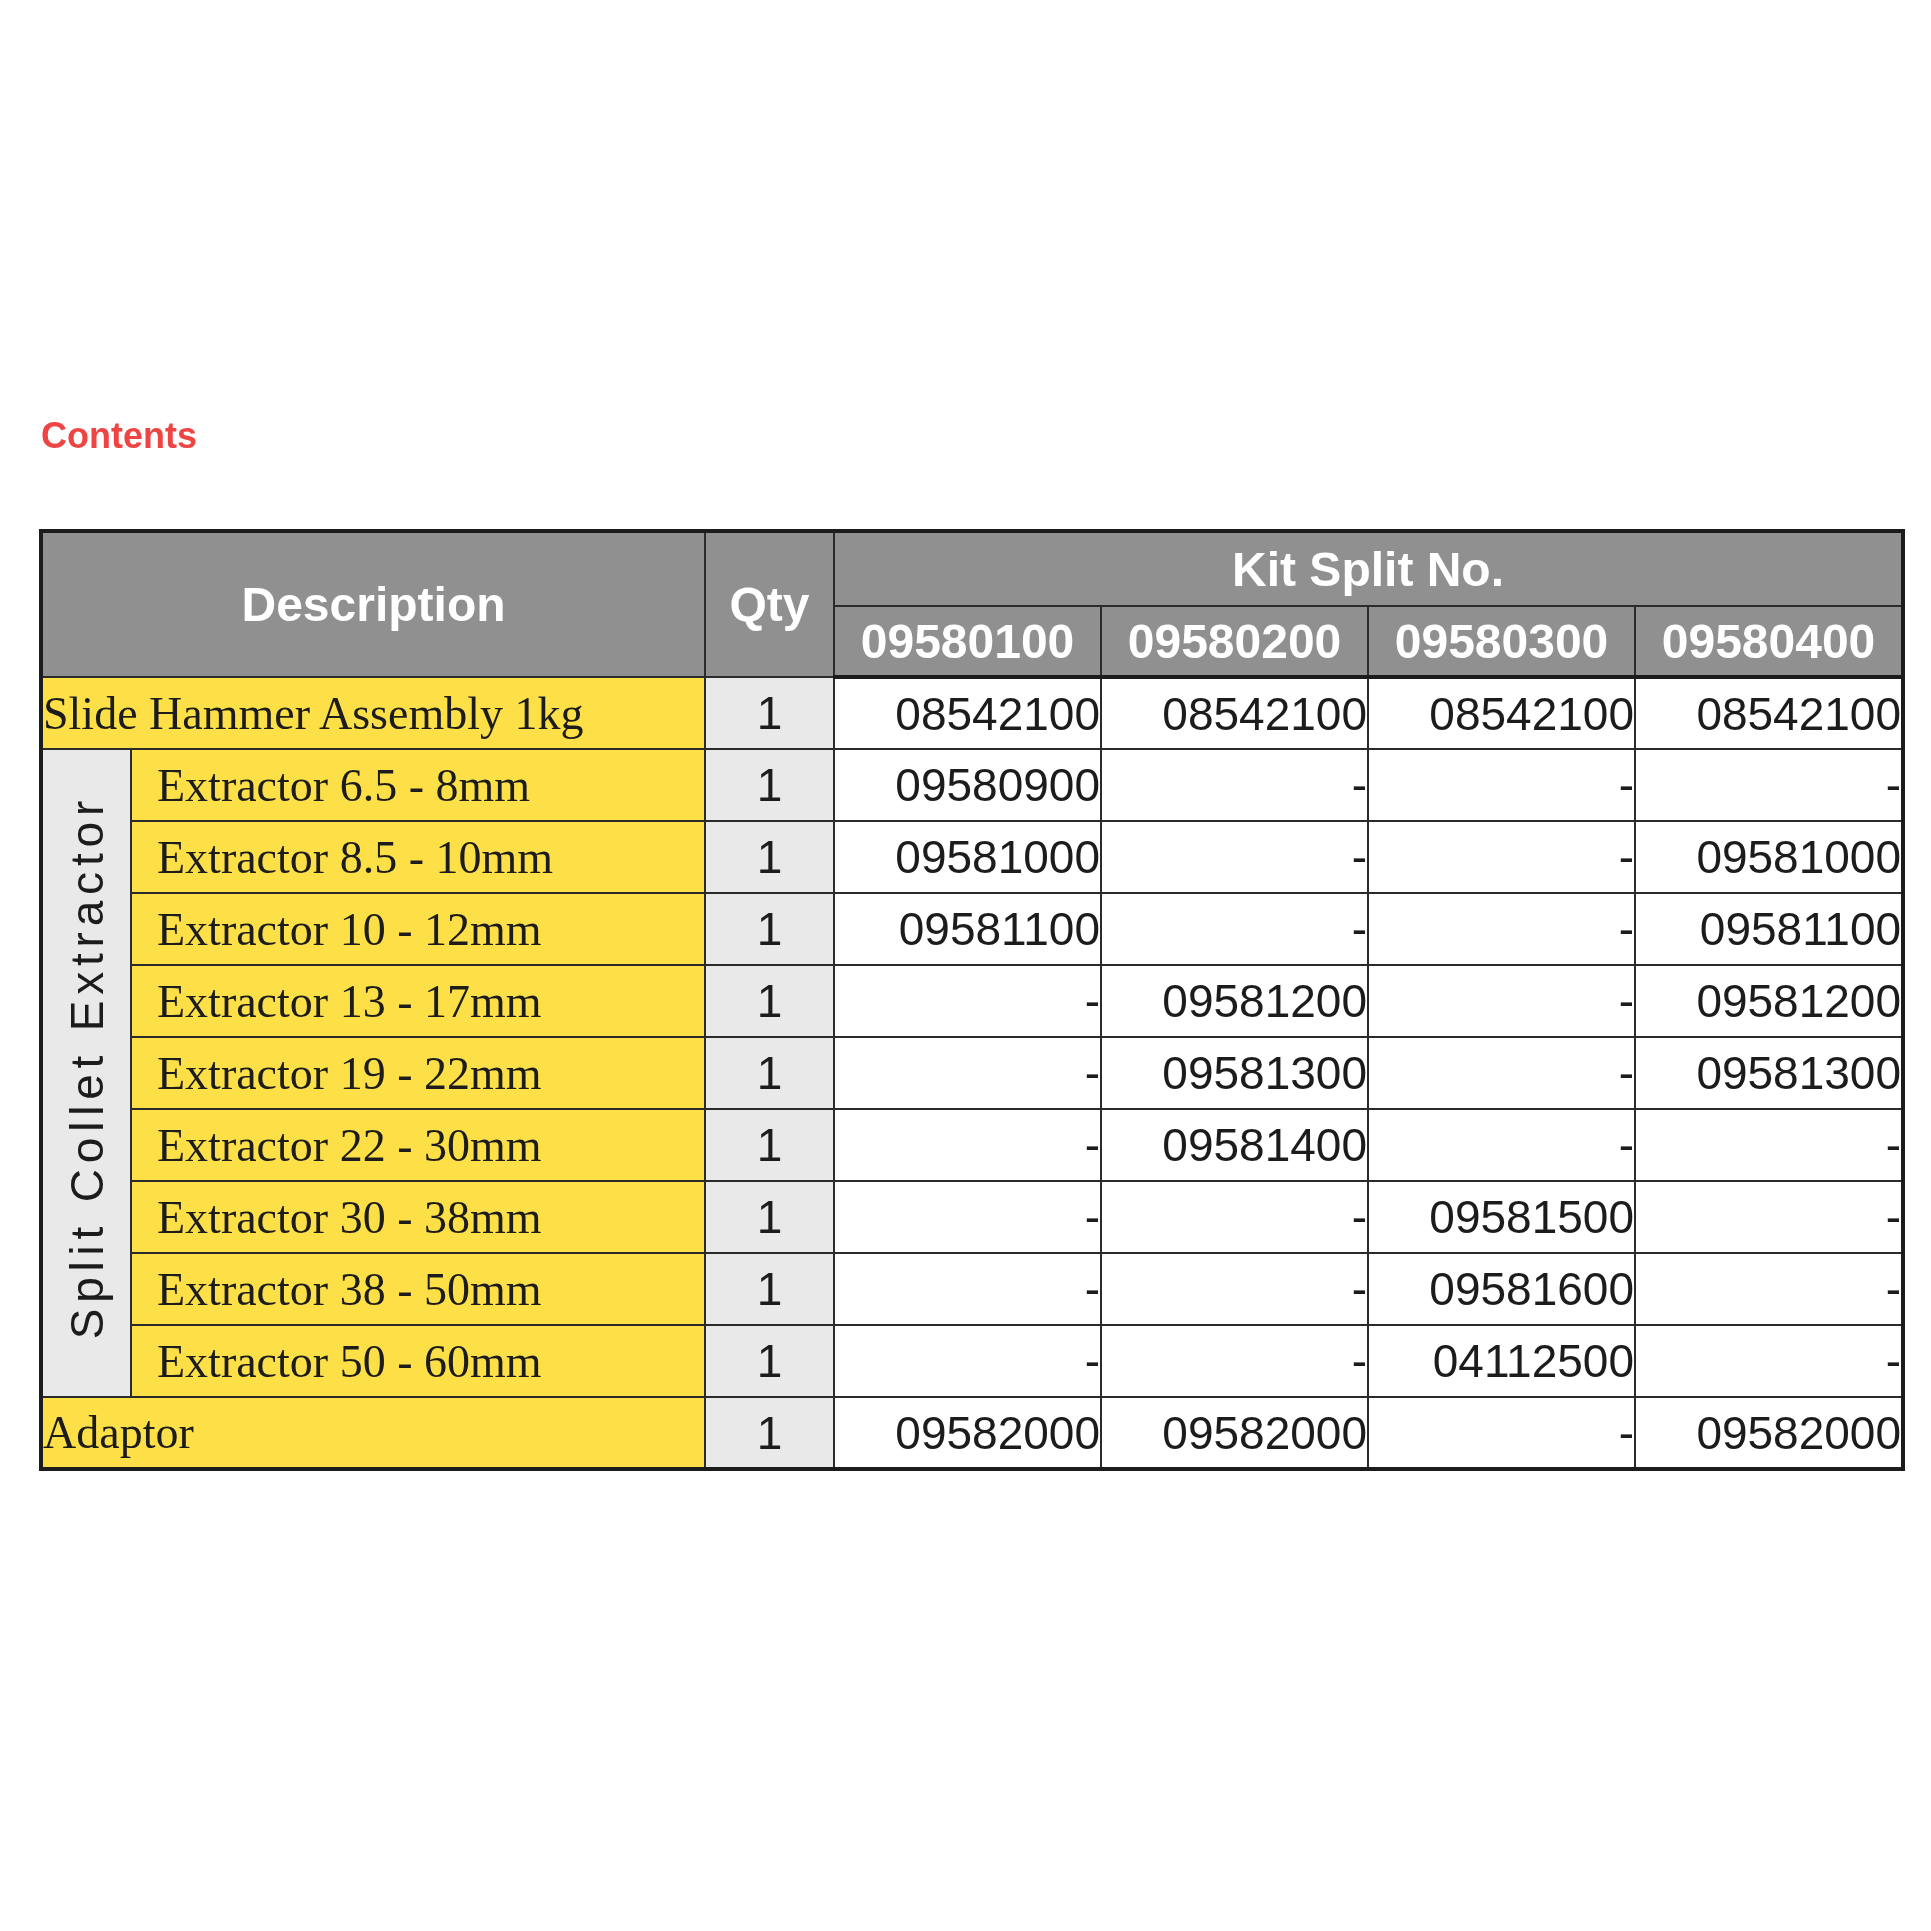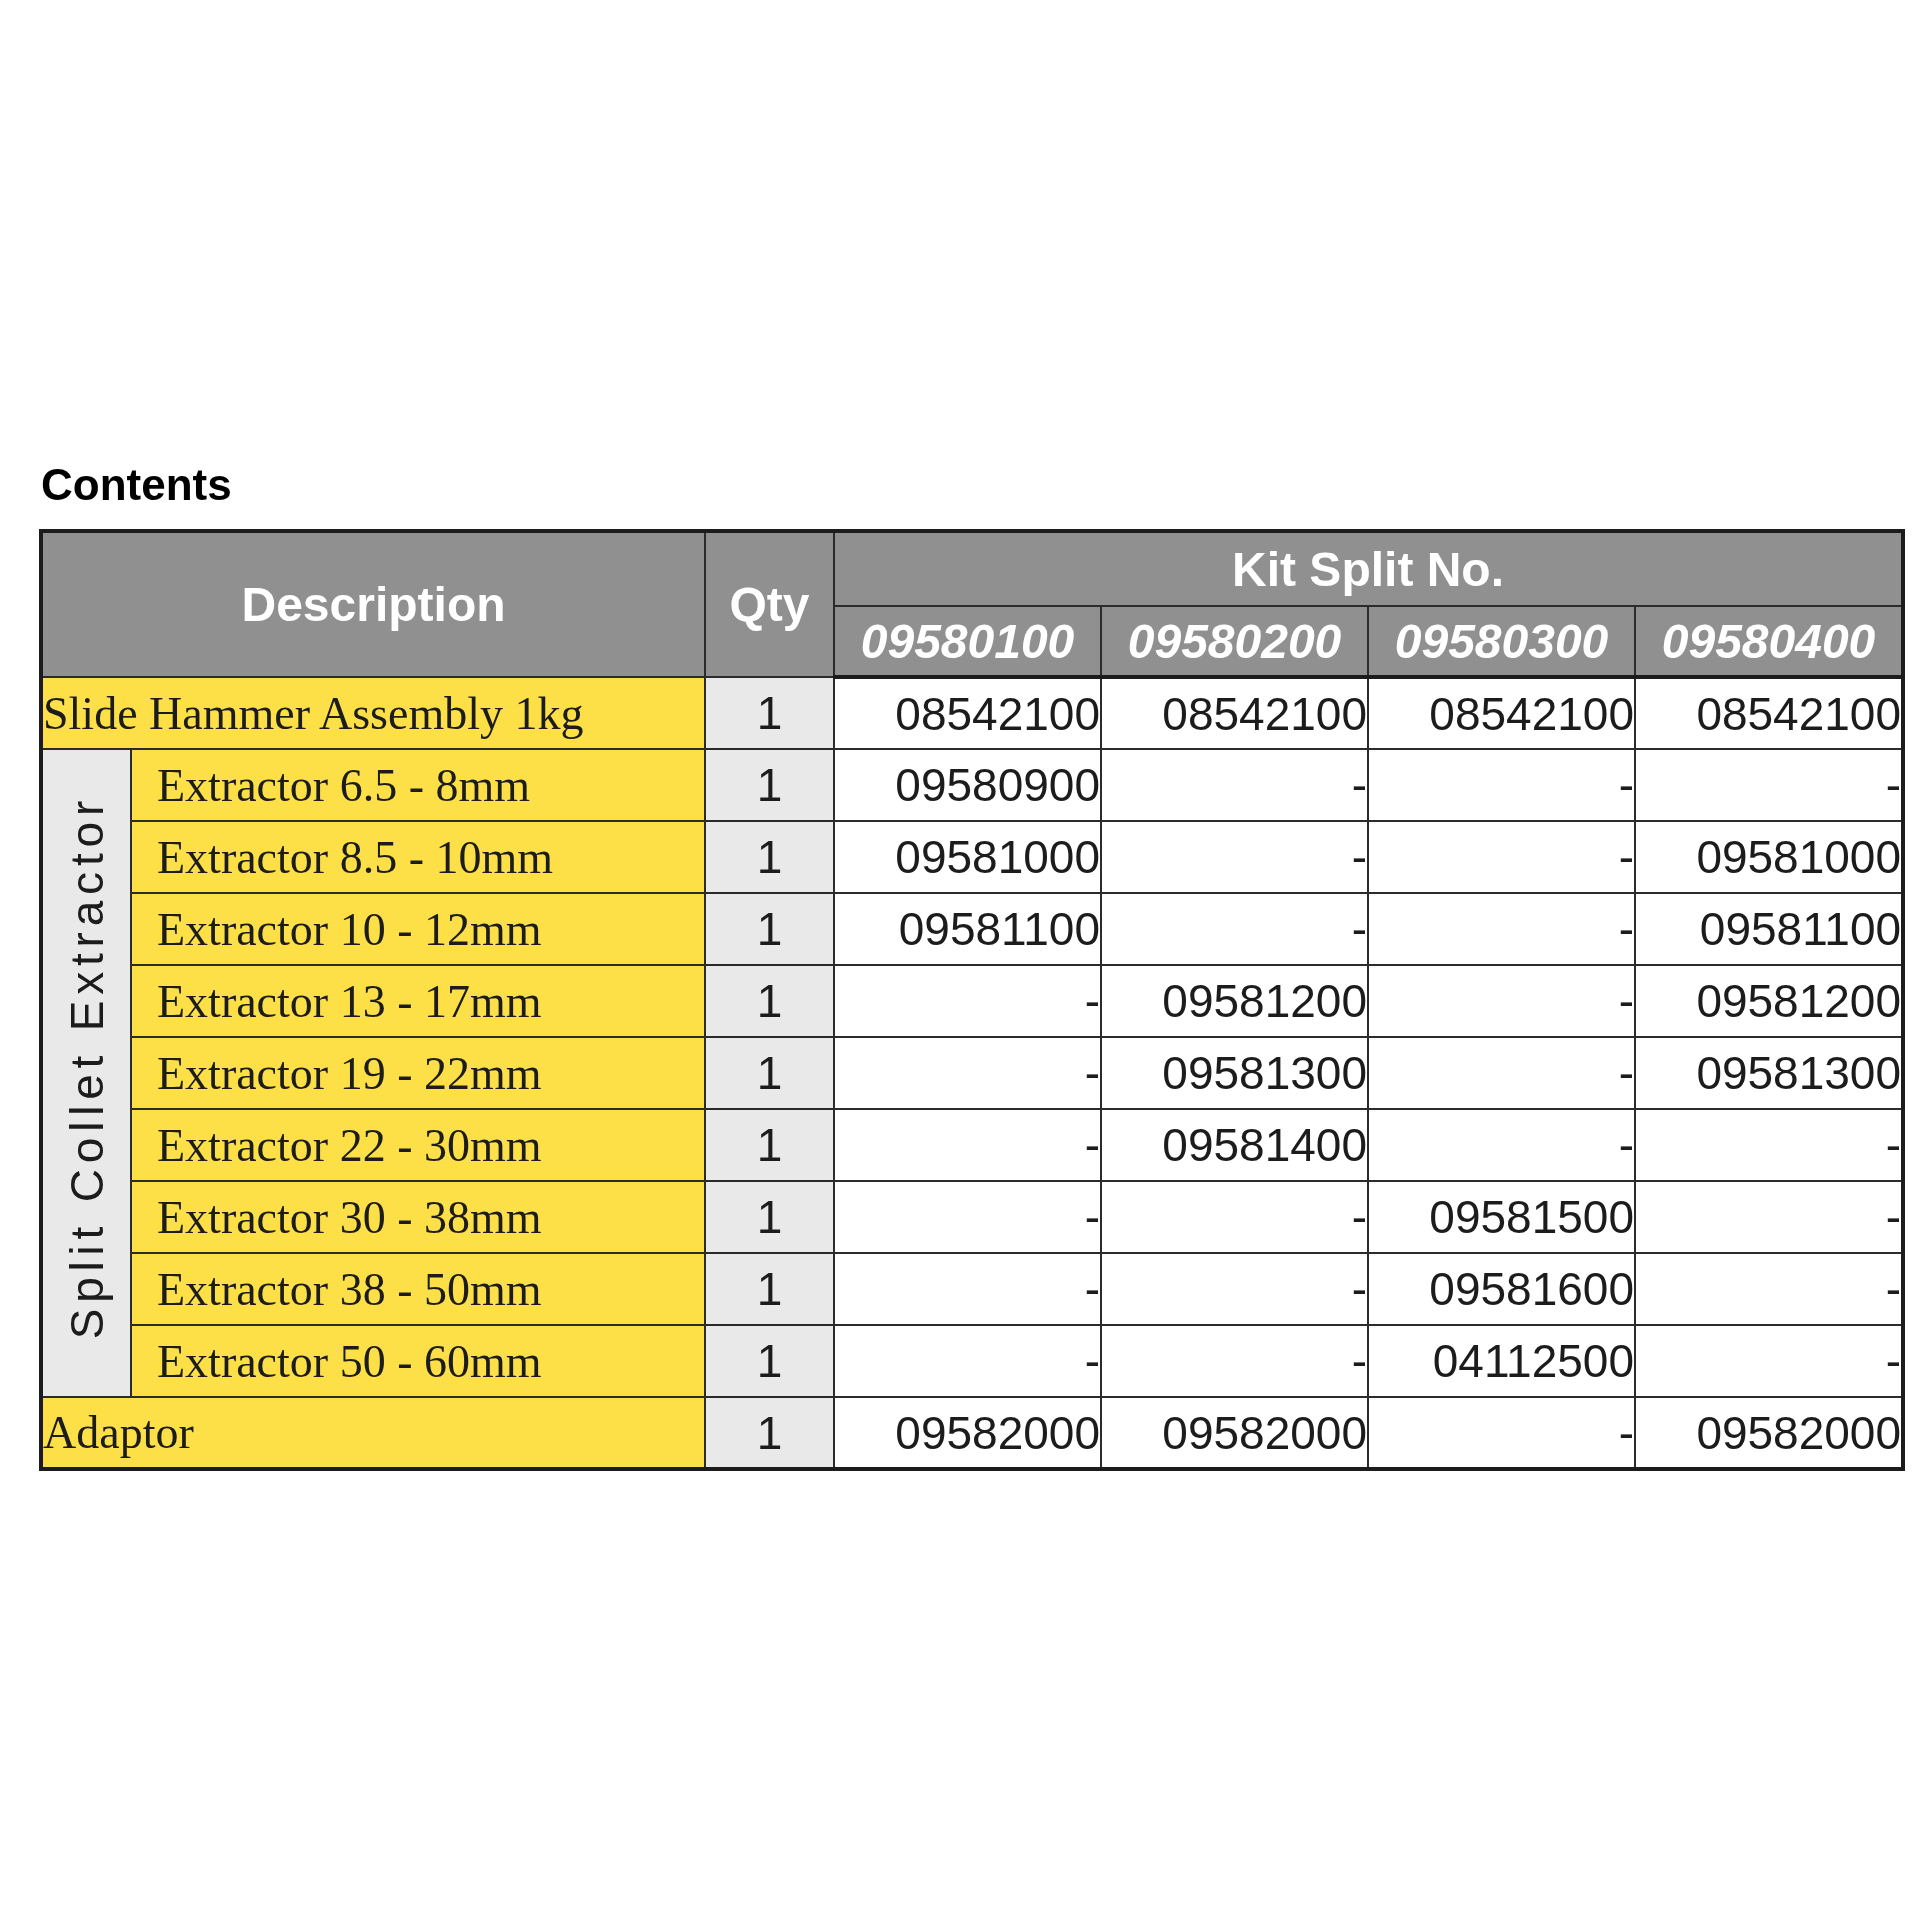--- a/index.html
+++ b/index.html
@@ -11,24 +11,24 @@
   .page {
     position: relative;
     width: 1931px;
     height: 1931px;
     background: #ffffff;
     overflow: hidden;
   }
   .doc-title {
     position: absolute;
     left: 41px;
-    top: 460px;
-    font-size: 44px;
+    top: 415px;
+    font-size: 36px;
     font-weight: bold;
-    color: #000000;
+    color: #ef4444;
     letter-spacing: 0px;
   }
   table.contents {
     position: absolute;
     left: 39px;
     top: 529px;
     border-collapse: collapse;
     table-layout: fixed;
     width: 1863px;
     border: 4.8px solid #1c1c1c;
@@ -45,21 +45,21 @@
   
   .hdr {
     background: #909090;
     color: #ffffff;
     font-weight: bold;
     text-align: center;
     vertical-align: middle;
     font-size: 48px;
   }
   tr.hdr-row-top  { height: 75px; }
-  tr.hdr-row-sub  { height: 71px; font-style: italic; }
+  tr.hdr-row-sub  { height: 71px; }
   tr.hdr-row-sub th { border-bottom: 4.8px solid #1c1c1c; }
   
   tr.data-row { height: 72px; }
   .c-desc {
     background: #fde047;
     text-align: left;
     vertical-align: middle;
     padding-left: 15.4px;
     font-family: Liberation Serif, serif;
   }

